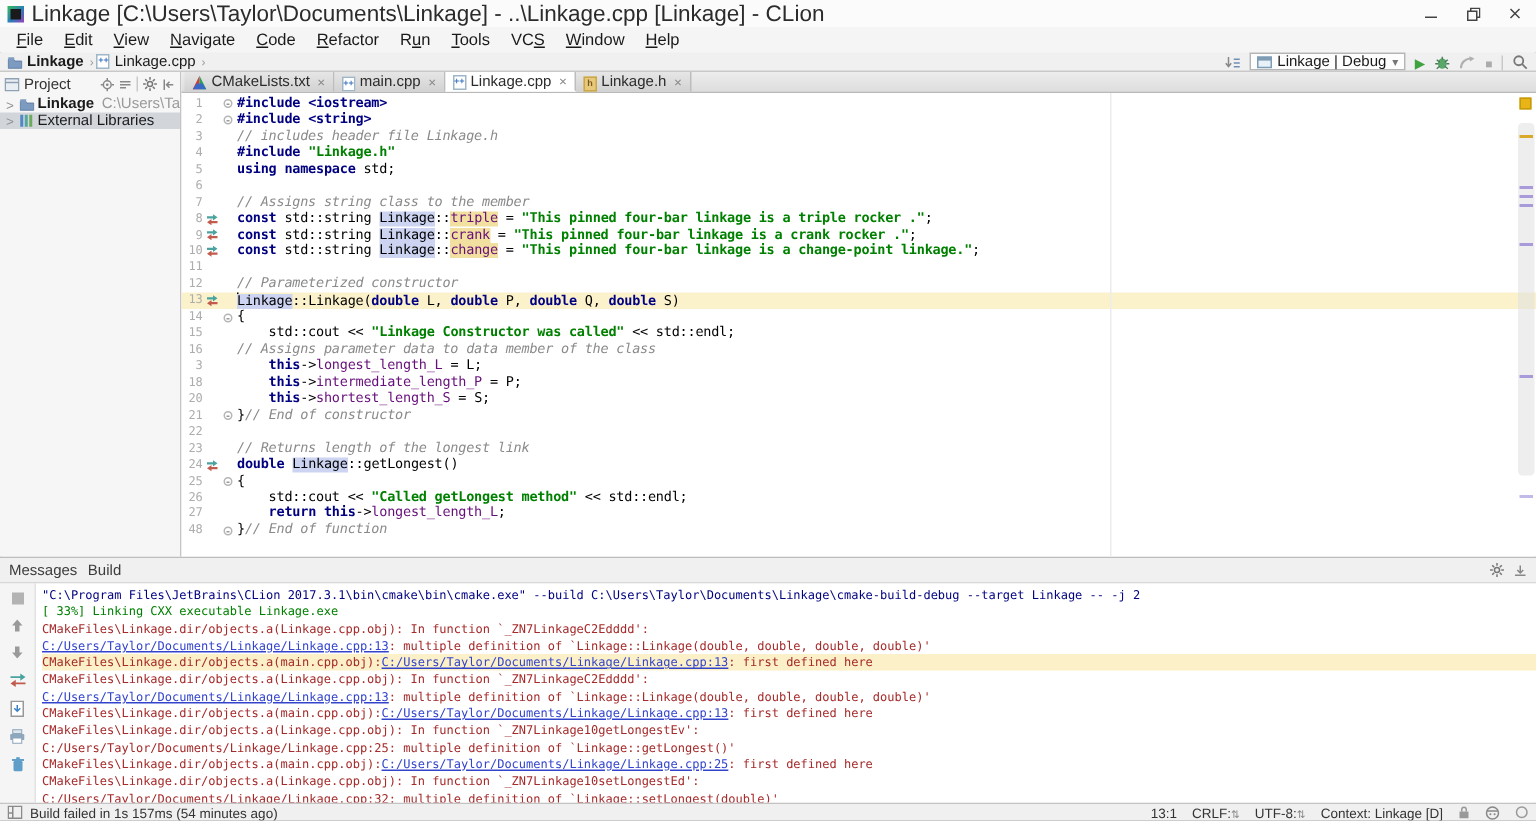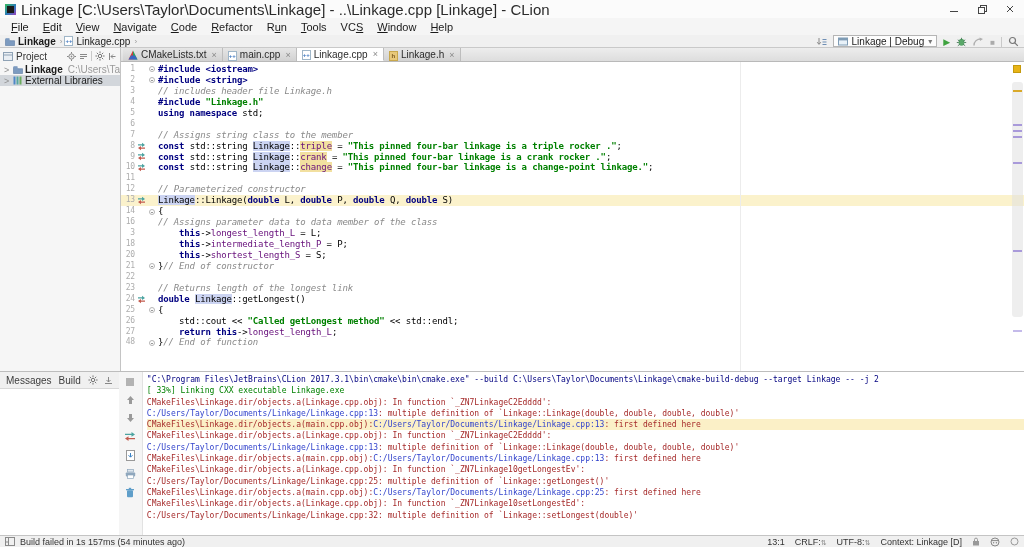--- a/index.html
+++ b/index.html
@@ -62,32 +62,32 @@
   .f{color:#660e7a}
   .p{color:#000}
   .hlb{color:#000;background:#ccd4f2}
   .fy{color:#660e7a;background:#f2e0a0}
   
   .stripe{position:absolute;top:0;right:0;bottom:0;width:14px}
   .insp-box{position:absolute;right:3px;top:3px;width:8px;height:8px;background:#e8b416;border:1px solid #c49a0e}
   .thumb{position:absolute;right:1px;top:20px;width:11px;height:235px;background:#e0e0e0;opacity:.55;border-radius:3px}
   .mark{position:absolute;right:2px;width:9px;height:2px}
   
-  .messages{height:164px;border-top:1px solid #bdbdbd;background:#fff;display:flex;flex-direction:row}
+  .messages{height:164px;border-top:1px solid #bdbdbd;background:#fff;display:flex;flex-direction:column}
   .msg-header{height:17px;flex:none;background:#f0f0f0;border-bottom:1px solid #d8d8d8;display:flex;align-items:center;gap:7px;padding:0 6px;font-size:10px;color:#3c3c3c}
   .mh-icons{margin-left:auto;display:flex;align-items:center;gap:6px}
   .msg-body{flex:1;display:flex;min-height:0}
   .msg-toolbar{width:24px;flex:none;background:#f5f5f5;border-right:1px solid #e2e2e2;display:flex;flex-direction:column;align-items:center;padding-top:5px;gap:8px}
   .console{flex:1;overflow:hidden;padding:2px 0 0 4px;background:#fff}
   .conl{height:11.3px;line-height:11.3px;font-family:"DejaVu Sans Mono",monospace;font-size:8px;white-space:pre}
   .conl.hl{background:#fbf0c7}
   .nvy{color:#000080}
   .grn{color:#008000}
   .red{color:#a52a2a}
-  .lnk{color:#3344cc;cursor:pointer}
+  .lnk{color:#3344cc;text-decoration:underline;cursor:pointer}
   
   .statusbar{height:12px;border-top:1px solid #c4c4c4;background:#f0f0f0;display:flex;align-items:center;font-size:9px;color:#333;padding:0 5px;gap:5px}
   .sb-right{margin-left:auto;display:flex;align-items:center;gap:10px}
   .updn{color:#8a8a8a;font-size:7px}
   svg{display:block}
 </style>
 </head>
 <body>
 
 <div class="app">
@@ -294,20 +294,21 @@
                   <path d="M1 2.2h4V0.8L8 2.9 5 5V3.6H1z" fill="#4ba3a0"></path>
                   <path d="M8 6.8H4v1.4L1 6.1 4 4v1.4h4z" fill="#c25b4e"></path>
                 </svg></span><span class="fold"></span><span class="codetxt"><span class="k">const </span><span class="p">std::string </span><span class="hlb">Linkage</span><span class="p">::</span><span class="fy">change</span><span class="p"> = </span><span class="s">"This pinned four-bar linkage is a change-point linkage."</span><span class="p">;</span></span></div>
             <div class="cl"><span class="num">11</span><span class="ic"></span><span class="fold"></span><span class="codetxt"></span></div>
             <div class="cl"><span class="num">12</span><span class="ic"></span><span class="fold"></span><span class="codetxt"><span class="c">// Parameterized constructor</span></span></div>
             <div class="cl caret"><span class="num">13</span><span class="ic"><svg width="9" height="9">
                   <path d="M1 2.2h4V0.8L8 2.9 5 5V3.6H1z" fill="#4ba3a0"></path>
                   <path d="M8 6.8H4v1.4L1 6.1 4 4v1.4h4z" fill="#c25b4e"></path>
                 </svg></span><span class="fold"></span><span class="codetxt"><span class="hlb">Linkage</span><span class="p">::Linkage(</span><span class="k">double</span><span class="p"> L, </span><span class="k">double</span><span class="p"> P, </span><span class="k">double</span><span class="p"> Q, </span><span class="k">double</span><span class="p"> S)</span></span></div>
             <div class="cl"><span class="num">14</span><span class="ic"></span><span class="fold"><span class="foldc"></span></span><span class="codetxt"><span class="p">{</span></span></div>
+            <div class="cl"><span class="num">15</span><span class="ic"></span><span class="fold"></span><span class="codetxt"><span class="p">    std::cout &lt;&lt; </span><span class="s">"Linkage Constructor was called"</span><span class="p"> &lt;&lt; std::endl;</span></span></div>
             <div class="cl"><span class="num">16</span><span class="ic"></span><span class="fold"></span><span class="codetxt"><span class="c">// Assigns parameter data to data member of the class</span></span></div>
             <div class="cl"><span class="num">3</span><span class="ic"></span><span class="fold"></span><span class="codetxt"><span class="p">    </span><span class="k">this</span><span class="p">-&gt;</span><span class="f">longest_length_L</span><span class="p"> = L;</span></span></div>
             <div class="cl"><span class="num">18</span><span class="ic"></span><span class="fold"></span><span class="codetxt"><span class="p">    </span><span class="k">this</span><span class="p">-&gt;</span><span class="f">intermediate_length_P</span><span class="p"> = P;</span></span></div>
             <div class="cl"><span class="num">20</span><span class="ic"></span><span class="fold"></span><span class="codetxt"><span class="p">    </span><span class="k">this</span><span class="p">-&gt;</span><span class="f">shortest_length_S</span><span class="p"> = S;</span></span></div>
             <div class="cl"><span class="num">21</span><span class="ic"></span><span class="fold"><span class="foldc"></span></span><span class="codetxt"><span class="p">}</span><span class="c">// End of constructor</span></span></div>
             <div class="cl"><span class="num">22</span><span class="ic"></span><span class="fold"></span><span class="codetxt"></span></div>
             <div class="cl"><span class="num">23</span><span class="ic"></span><span class="fold"></span><span class="codetxt"><span class="c">// Returns length of the longest link</span></span></div>
             <div class="cl"><span class="num">24</span><span class="ic"><svg width="9" height="9">
                   <path d="M1 2.2h4V0.8L8 2.9 5 5V3.6H1z" fill="#4ba3a0"></path>
                   <path d="M8 6.8H4v1.4L1 6.1 4 4v1.4h4z" fill="#c25b4e"></path>

